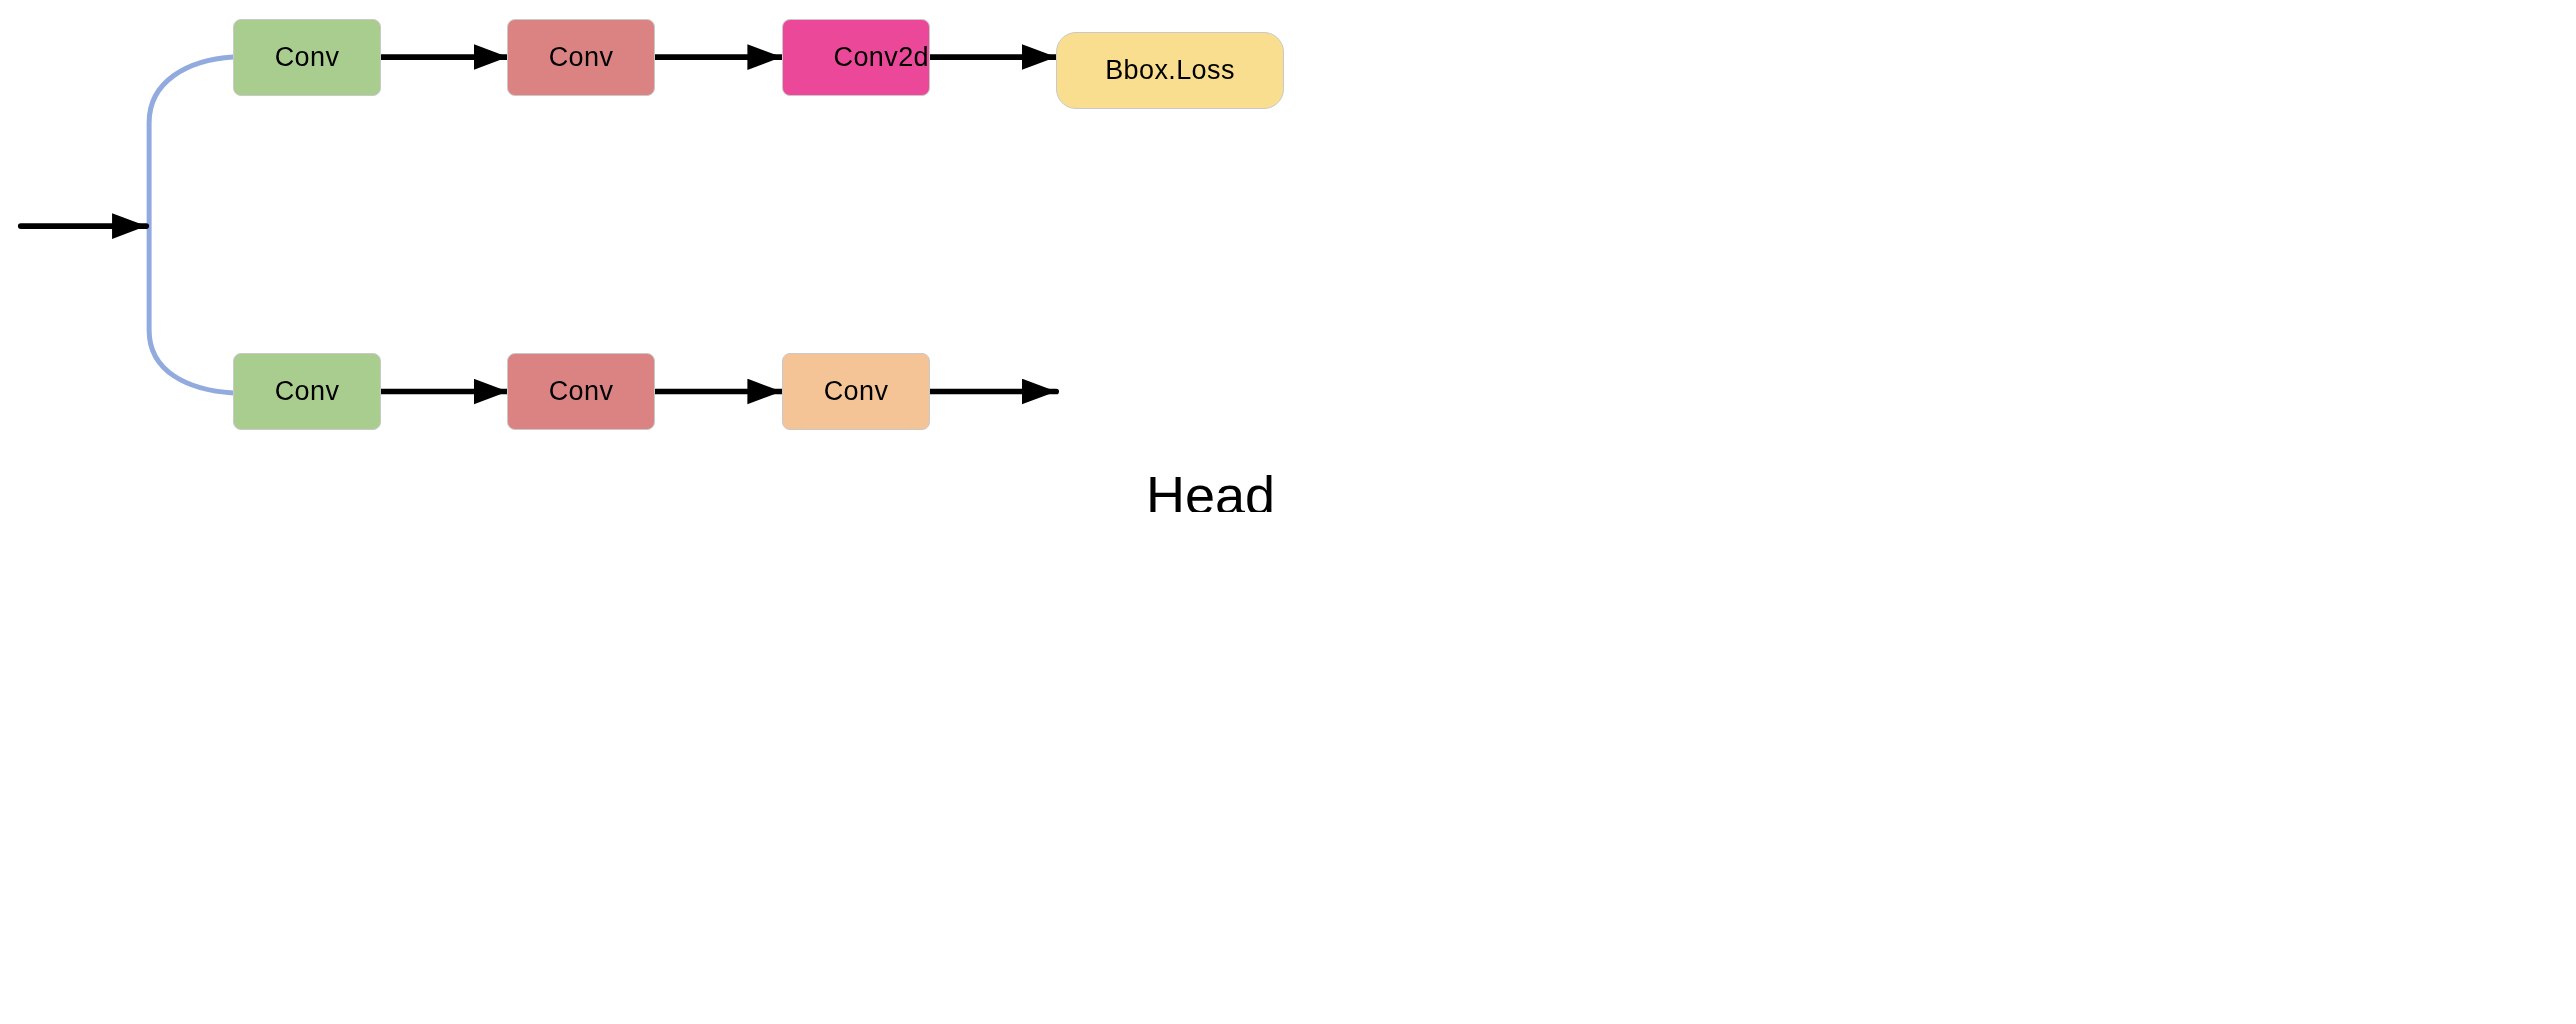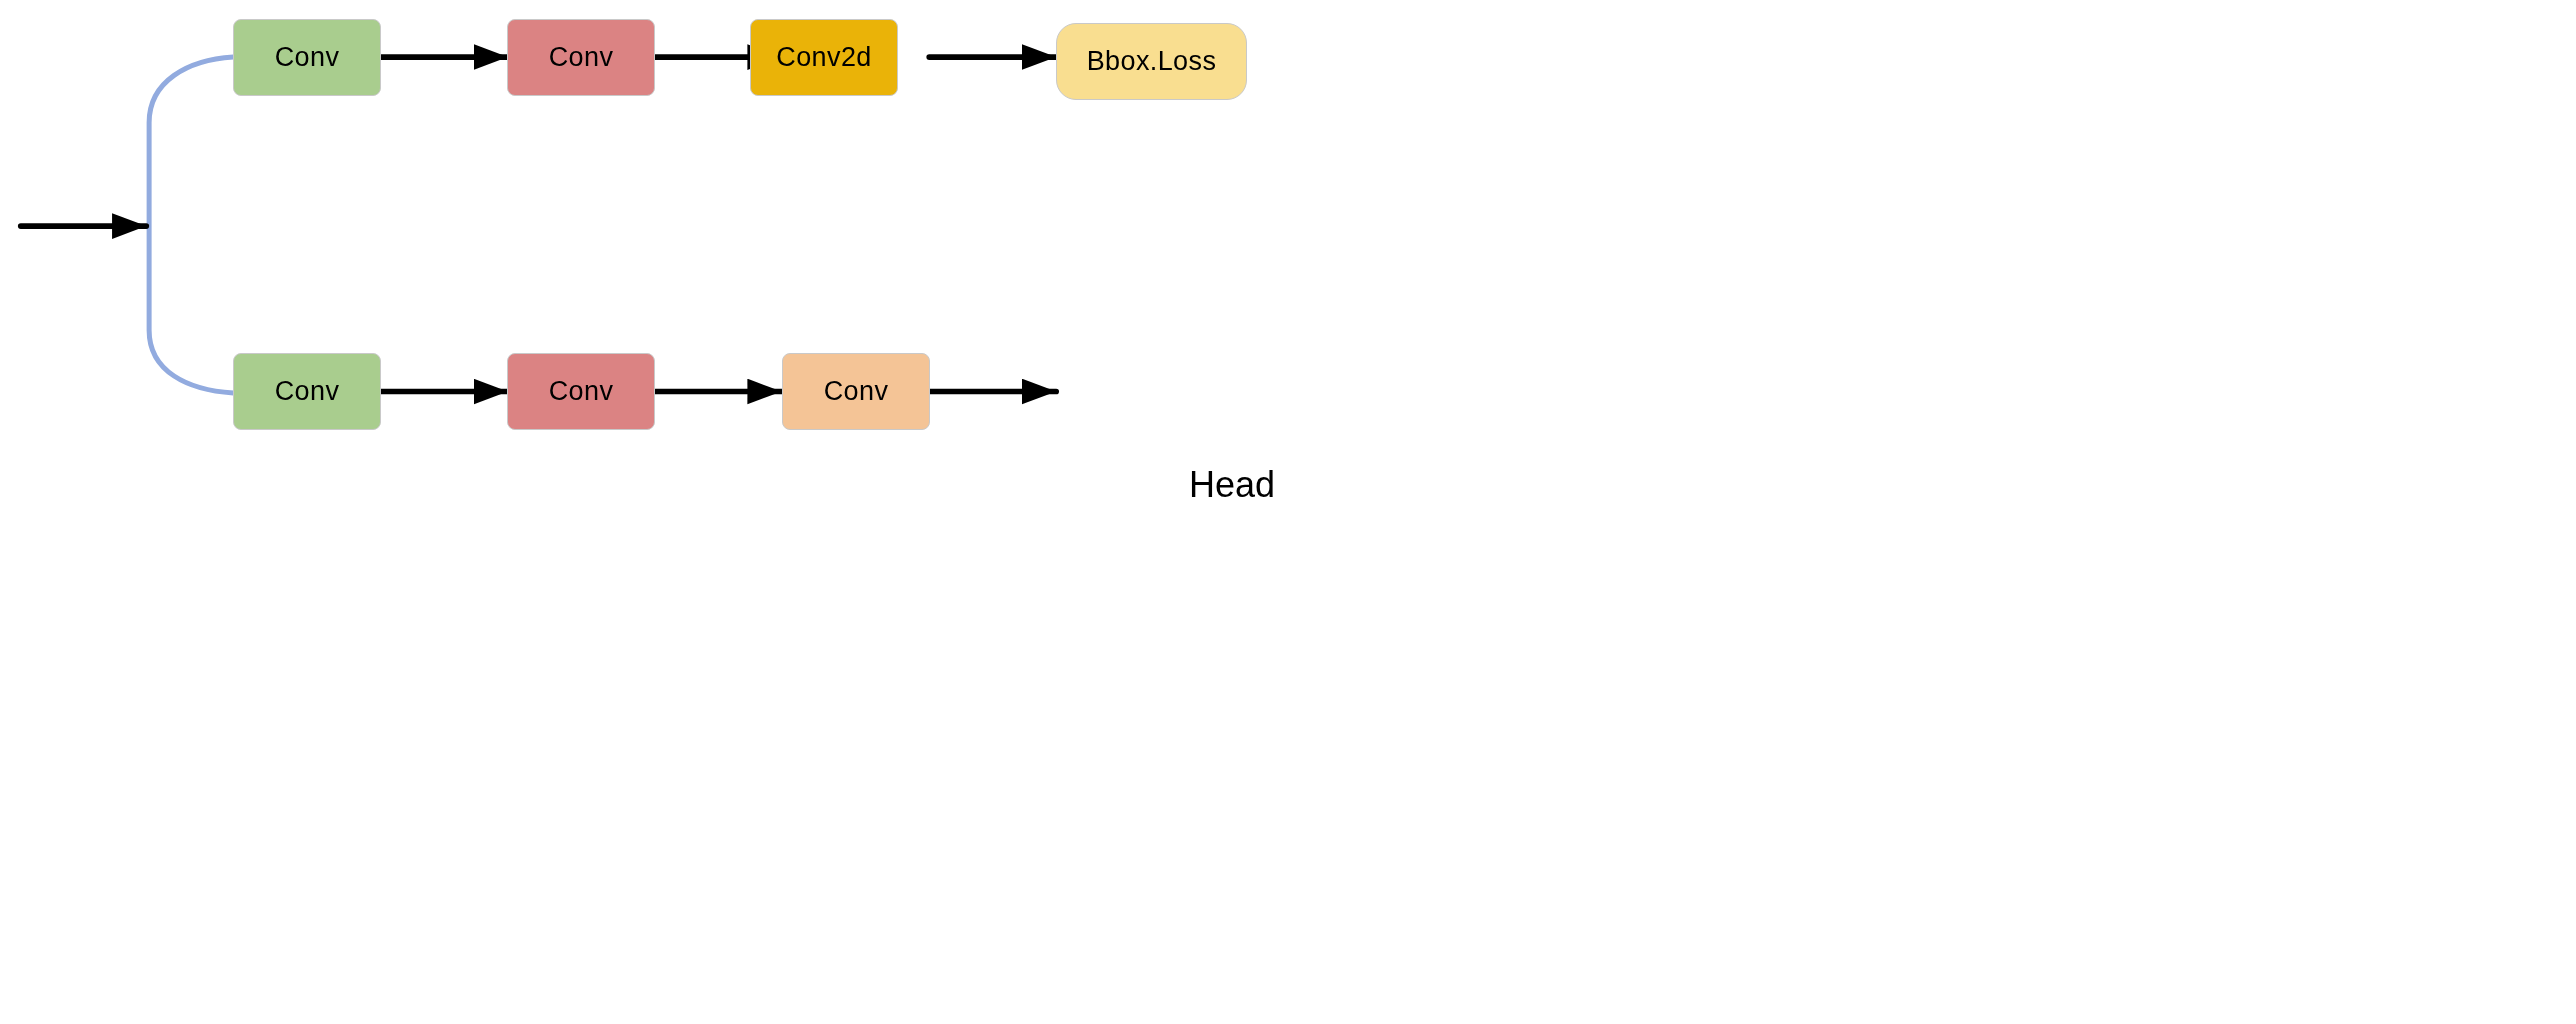--- a/index.html
+++ b/index.html
@@ -46,21 +46,21 @@
   .node.rounded {
     border-radius: 20px;
   }
   .node .lbl {
     white-space: nowrap;
   }
   #head-label {
     position: absolute;
     right: 13px;
     top: 464px;
-    font-size: 36px;
+    font-size: 54px;
     color: #000000;
   }
 </style>
 </head>
 <body>
 
 <div id="canvas">
 
   <svg id="connectors" viewBox="0 0 1804 718" xmlns="http://www.w3.org/2000/svg">
     <defs>
@@ -81,24 +81,24 @@
     <line class="arrow-line" x1="918" y1="549" x2="1095" y2="549" marker-end="url(#ah)" style="stroke: rgb(0, 0, 0);"></line>
     <line class="arrow-line" x1="1302" y1="549" x2="1480" y2="549" marker-end="url(#ah)" style="stroke: rgb(0, 0, 0);"></line>
   </svg>
 
   <div class="node" style="left: 233px; top: 18.6px; width: 148px; height: 77px; background-color: rgb(169, 205, 142);">
     <span class="lbl">Conv</span>
   </div>
   <div class="node" style="left: 507px; top: 18.6px; width: 148px; height: 77px; background-color: rgb(219, 131, 131);">
     <span class="lbl">Conv</span>
   </div>
-  <div class="node" style="left: 750px; top: 18.6px; width: 148px; height: 77px; background-color: #eab308;">
+  <div class="node" style="left: 782px; top: 18.6px; width: 148px; height: 77px; background-color: #ec4899; justify-content: flex-end;">
     <span class="lbl">Conv2d</span>
   </div>
-  <div class="node rounded" style="left: 1056px; top: 23px; width: 191px; height: 77px; background-color: rgb(249, 222, 144);">
+  <div class="node rounded" style="left: 1056px; top: 32px; width: 228px; height: 77px; background-color: rgb(249, 222, 144);">
     <span class="lbl">Bbox.Loss</span>
   </div>
 
   <div class="node" style="left: 233px; top: 353px; width: 148px; height: 77px; background-color: rgb(169, 205, 142);">
     <span class="lbl">Conv</span>
   </div>
   <div class="node" style="left: 507px; top: 353px; width: 148px; height: 77px; background-color: rgb(219, 131, 131);">
     <span class="lbl">Conv</span>
   </div>
   <div class="node" style="left: 782px; top: 353px; width: 148px; height: 77px; background-color: rgb(244, 196, 150);">

